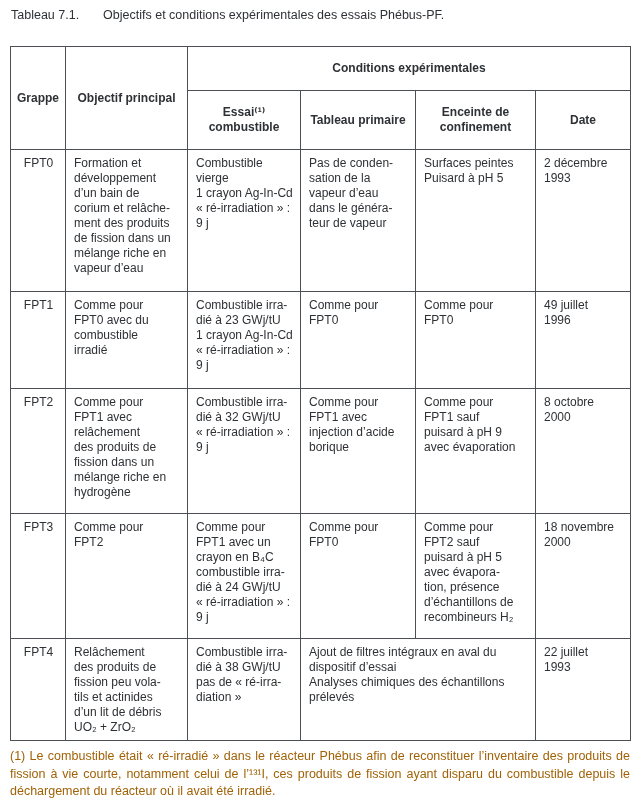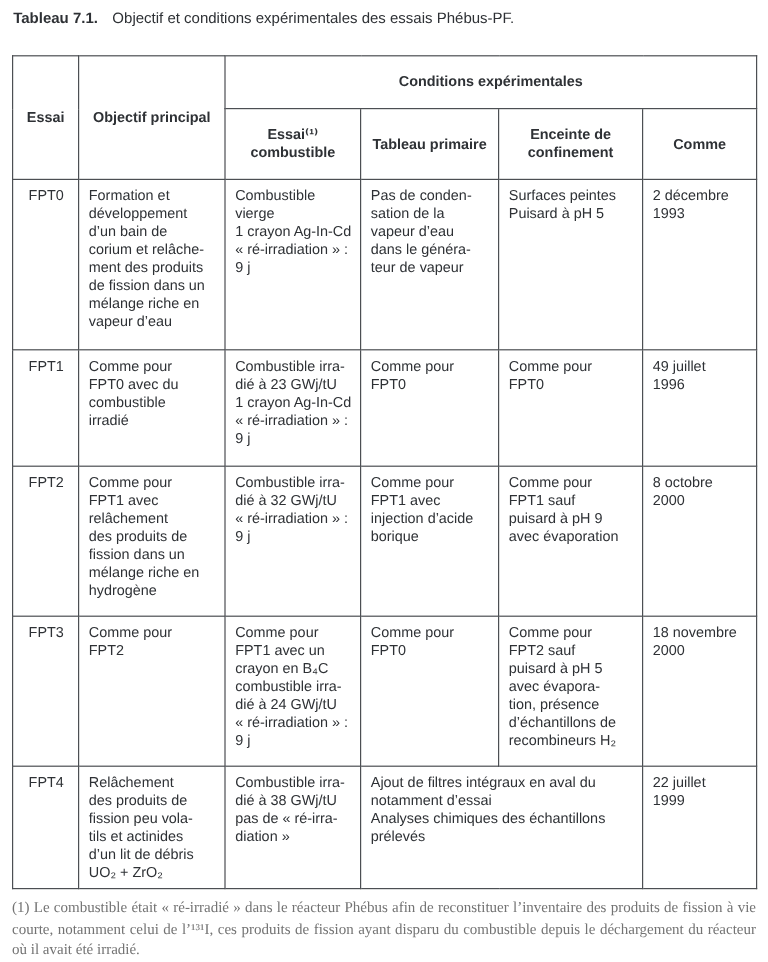--- a/index.html
+++ b/index.html
@@ -20,22 +20,22 @@
     padding: 7px 10px 6px 10px;
     background: #ffffff;
   }
   .table-title {
     font-size: 12.5px;
     line-height: 17px;
     margin: 0 0 0 1px;
     color: #2e3135;
   }
   .table-title .title-label {
-    font-weight: bold;
-    margin-right: 12px;
+    font-weight: normal;
+    margin-right: 24px;
   }
   table.main-table {
     border-collapse: collapse;
     table-layout: fixed;
     width: 620px;
     margin-top: 22px;
   }
   table.main-table th,
   table.main-table td {
     border: 1.5px solid #4c4f53;
@@ -56,53 +56,52 @@
     text-align: center;
     font-weight: normal;
     padding-left: 2px;
     padding-right: 2px;
   }
   .footnote {
     font-size: 12.5px;
     line-height: 17.5px;
     text-align: justify;
     margin-top: 7px;
-    color: #737373;
-    font-family: Liberation Serif, serif;
+    color: #a16207;
   }
 </style>
 </head>
 <body>
 
 <div class="page">
 
-  <p class="table-title"><span class="title-label">Tableau 7.1.</span><span>Objectif et conditions expérimentales des essais Phébus-PF.</span></p>
+  <p class="table-title"><span class="title-label">Tableau 7.1.</span><span>Objectifs et conditions expérimentales des essais Phébus-PF.</span></p>
 
   <table class="main-table">
     <colgroup>
       <col style="width:55px">
       <col style="width:122px">
       <col style="width:113px">
       <col style="width:115px">
       <col style="width:120px">
       <col style="width:95px">
     </colgroup>
     <thead>
       <tr style="height:32px">
-        <th rowspan="2">Essai</th>
+        <th rowspan="2">Grappe</th>
         <th rowspan="2">Objectif principal</th>
         <th colspan="4">Conditions expérimentales</th>
       </tr>
       <tr style="height:53px">
         <th>Essai⁽¹⁾
 combustible</th>
         <th>Tableau primaire</th>
         <th>Enceinte de
 confinement</th>
-        <th>Comme</th>
+        <th>Date</th>
       </tr>
     </thead>
     <tbody>
       <tr style="height:142px">
         <td class="essai-cell">FPT0</td>
         <td>Formation et
 développement
 d’un bain de
 corium et relâche-
 ment des produits
@@ -195,24 +194,24 @@
 des produits de
 fission peu vola-
 tils et actinides
 d’un lit de débris
 UO₂ + ZrO₂</td>
         <td>Combustible irra-
 dié à 38 GWj/tU
 pas de « ré-irra-
 diation »</td>
         <td colspan="2">Ajout de filtres intégraux en aval du
-notamment d’essai
+dispositif d’essai
 Analyses chimiques des échantillons
 prélevés</td>
         <td>22 juillet
-1999</td>
+1993</td>
       </tr>
     </tbody>
   </table>
 
   <p class="footnote">(1) Le combustible était « ré-irradié » dans le réacteur Phébus afin de reconstituer l’inventaire des produits de fission à vie courte, notamment celui de l’¹³¹I, ces produits de fission ayant disparu du combustible depuis le déchargement du réacteur où il avait été irradié.</p>
 
 </div>
 
 </body></html>

